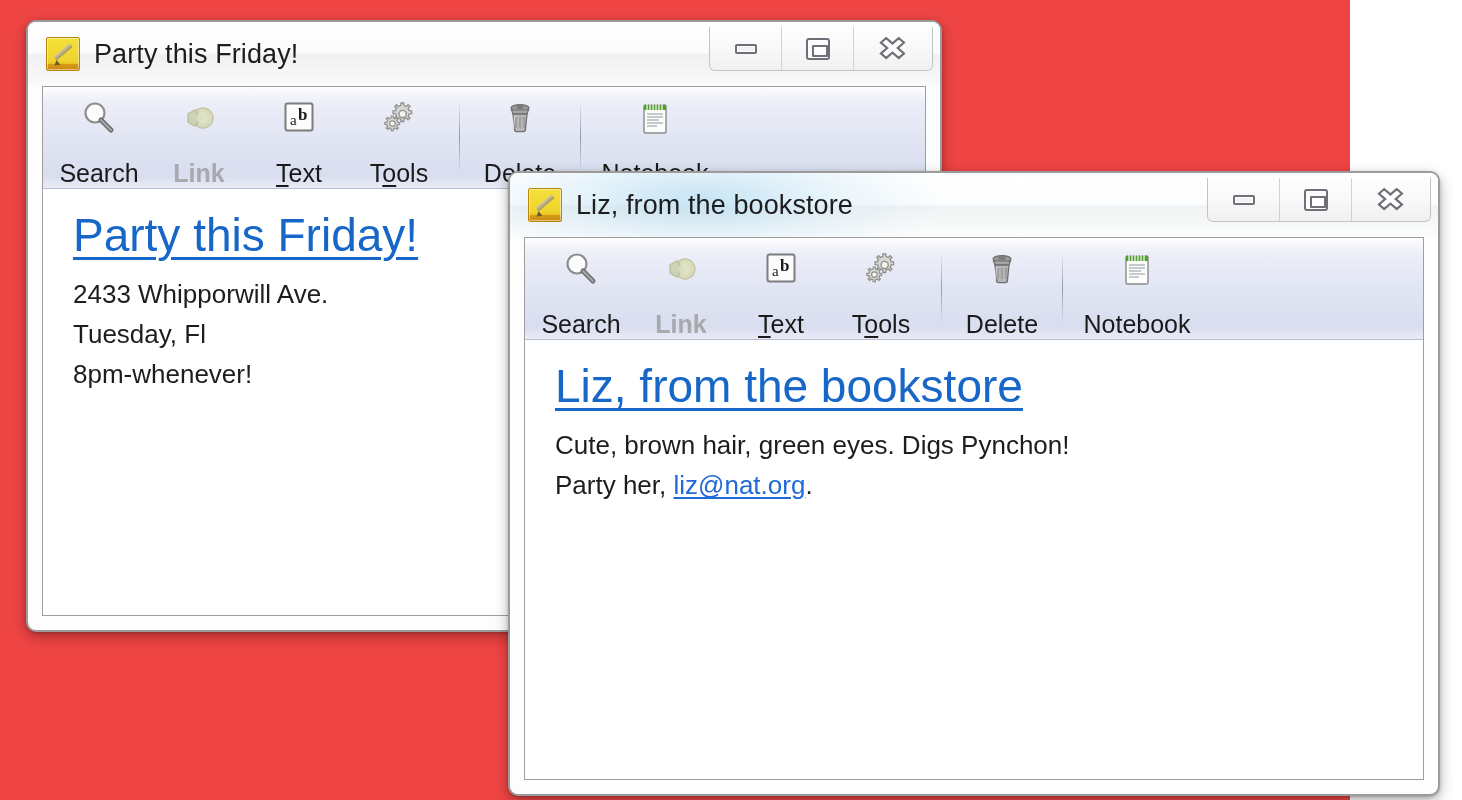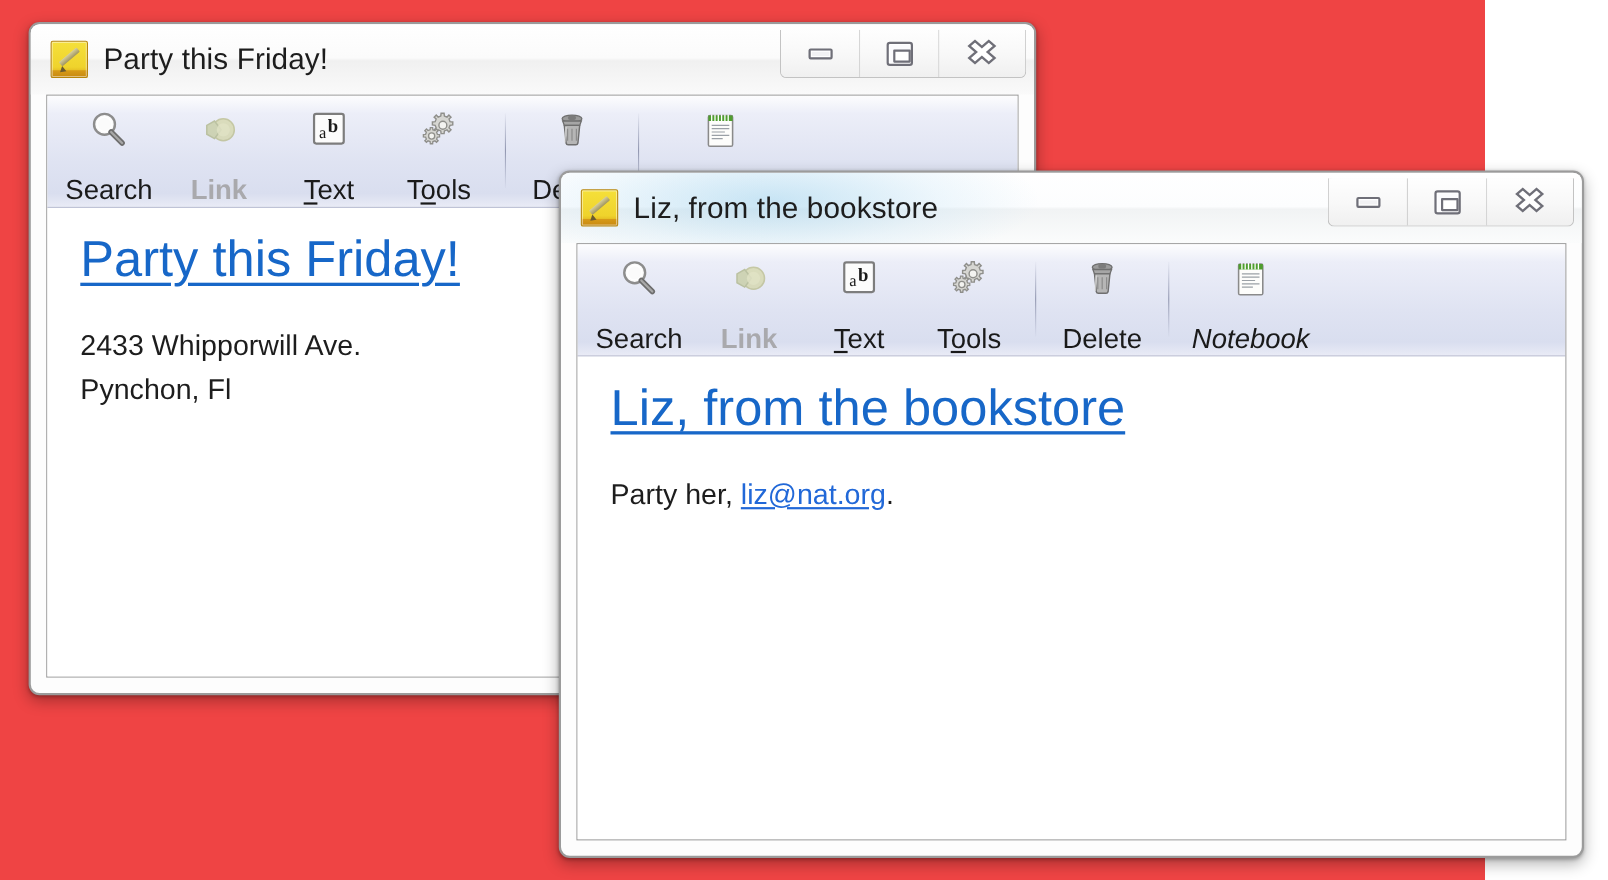--- a/index.html
+++ b/index.html
@@ -168,21 +168,21 @@
 
   .tb-item {
     width: 100px;
     height: 100%;
     display: flex;
     flex-direction: column;
     align-items: center;
     justify-content: flex-start;
     padding-top: 10px;
   }
-  .tb-item.wide { width: 128px; font-style: italic; }
+  .tb-item.wide { width: 128px; }
   .tb-icon {
     height: 44px;
     display: flex;
     align-items: center;
     justify-content: center;
   }
   .tb-label {
     margin-top: 20px;
     font-size: 25px;
     color: #1a1a1a;
@@ -210,41 +210,41 @@
   .note-title {
     font-size: 46px;
     color: #1767c8;
     text-decoration: underline;
     text-underline-offset: 6px;
     text-decoration-thickness: 3px;
     white-space: nowrap;
     line-height: 1.15;
   }
   .note-body {
-    margin-top: 32px;
+    margin-top: 12px;
     font-size: 26px;
     color: #1d1d1d;
     line-height: 1.55;
   }
   .note-body .blank { height: 26px; }
   .note-body a, .lnk {
     color: #2168d8;
     text-decoration: underline;
     text-underline-offset: 3px;
   }
   .strike { text-decoration: line-through; text-decoration-thickness: 2px; }
 
   
   #win-party {
     left: 26px; top: 20px;
     width: 916px; height: 612px;
     z-index: 1;
   }
   #win-liz {
-    left: 508px; top: 155px;
+    left: 508px; top: 171px;
     width: 932px; height: 625px;
     z-index: 2;
   }
 
   
   .svgicon { display: block; }
 </style>
 </head>
 <body>
 
@@ -365,21 +365,22 @@
           </span>
           <span class="tb-label">Notebook</span>
         </div>
 
       </div>
 
       <div class="body">
         <div class="note-title">Party this Friday!</div>
         <div class="note-body">
           <div>2433 Whipporwill Ave.</div>
-          <div>Pynchon, Fl</div>
+          <div>Tuesday, Fl</div>
+          <div>8pm-whenever!</div>
           <div class="blank"></div>
         </div>
       </div>
 
     </div>
   </div>
 
   <div class="window" id="win-liz">
 
     <div class="titlebar active">
@@ -494,20 +495,21 @@
             </svg>
           </span>
           <span class="tb-label">Notebook</span>
         </div>
 
       </div>
 
       <div class="body">
         <div class="note-title">Liz, from the bookstore</div>
         <div class="note-body">
+          <div>Cute, brown hair, green eyes. Digs Pynchon!</div>
           <div>
             <span>Party her, </span><span class="lnk">liz@nat.org</span><span>.</span>
           </div>
           <div class="blank"></div>
         </div>
       </div>
 
     </div>
   </div>
 

